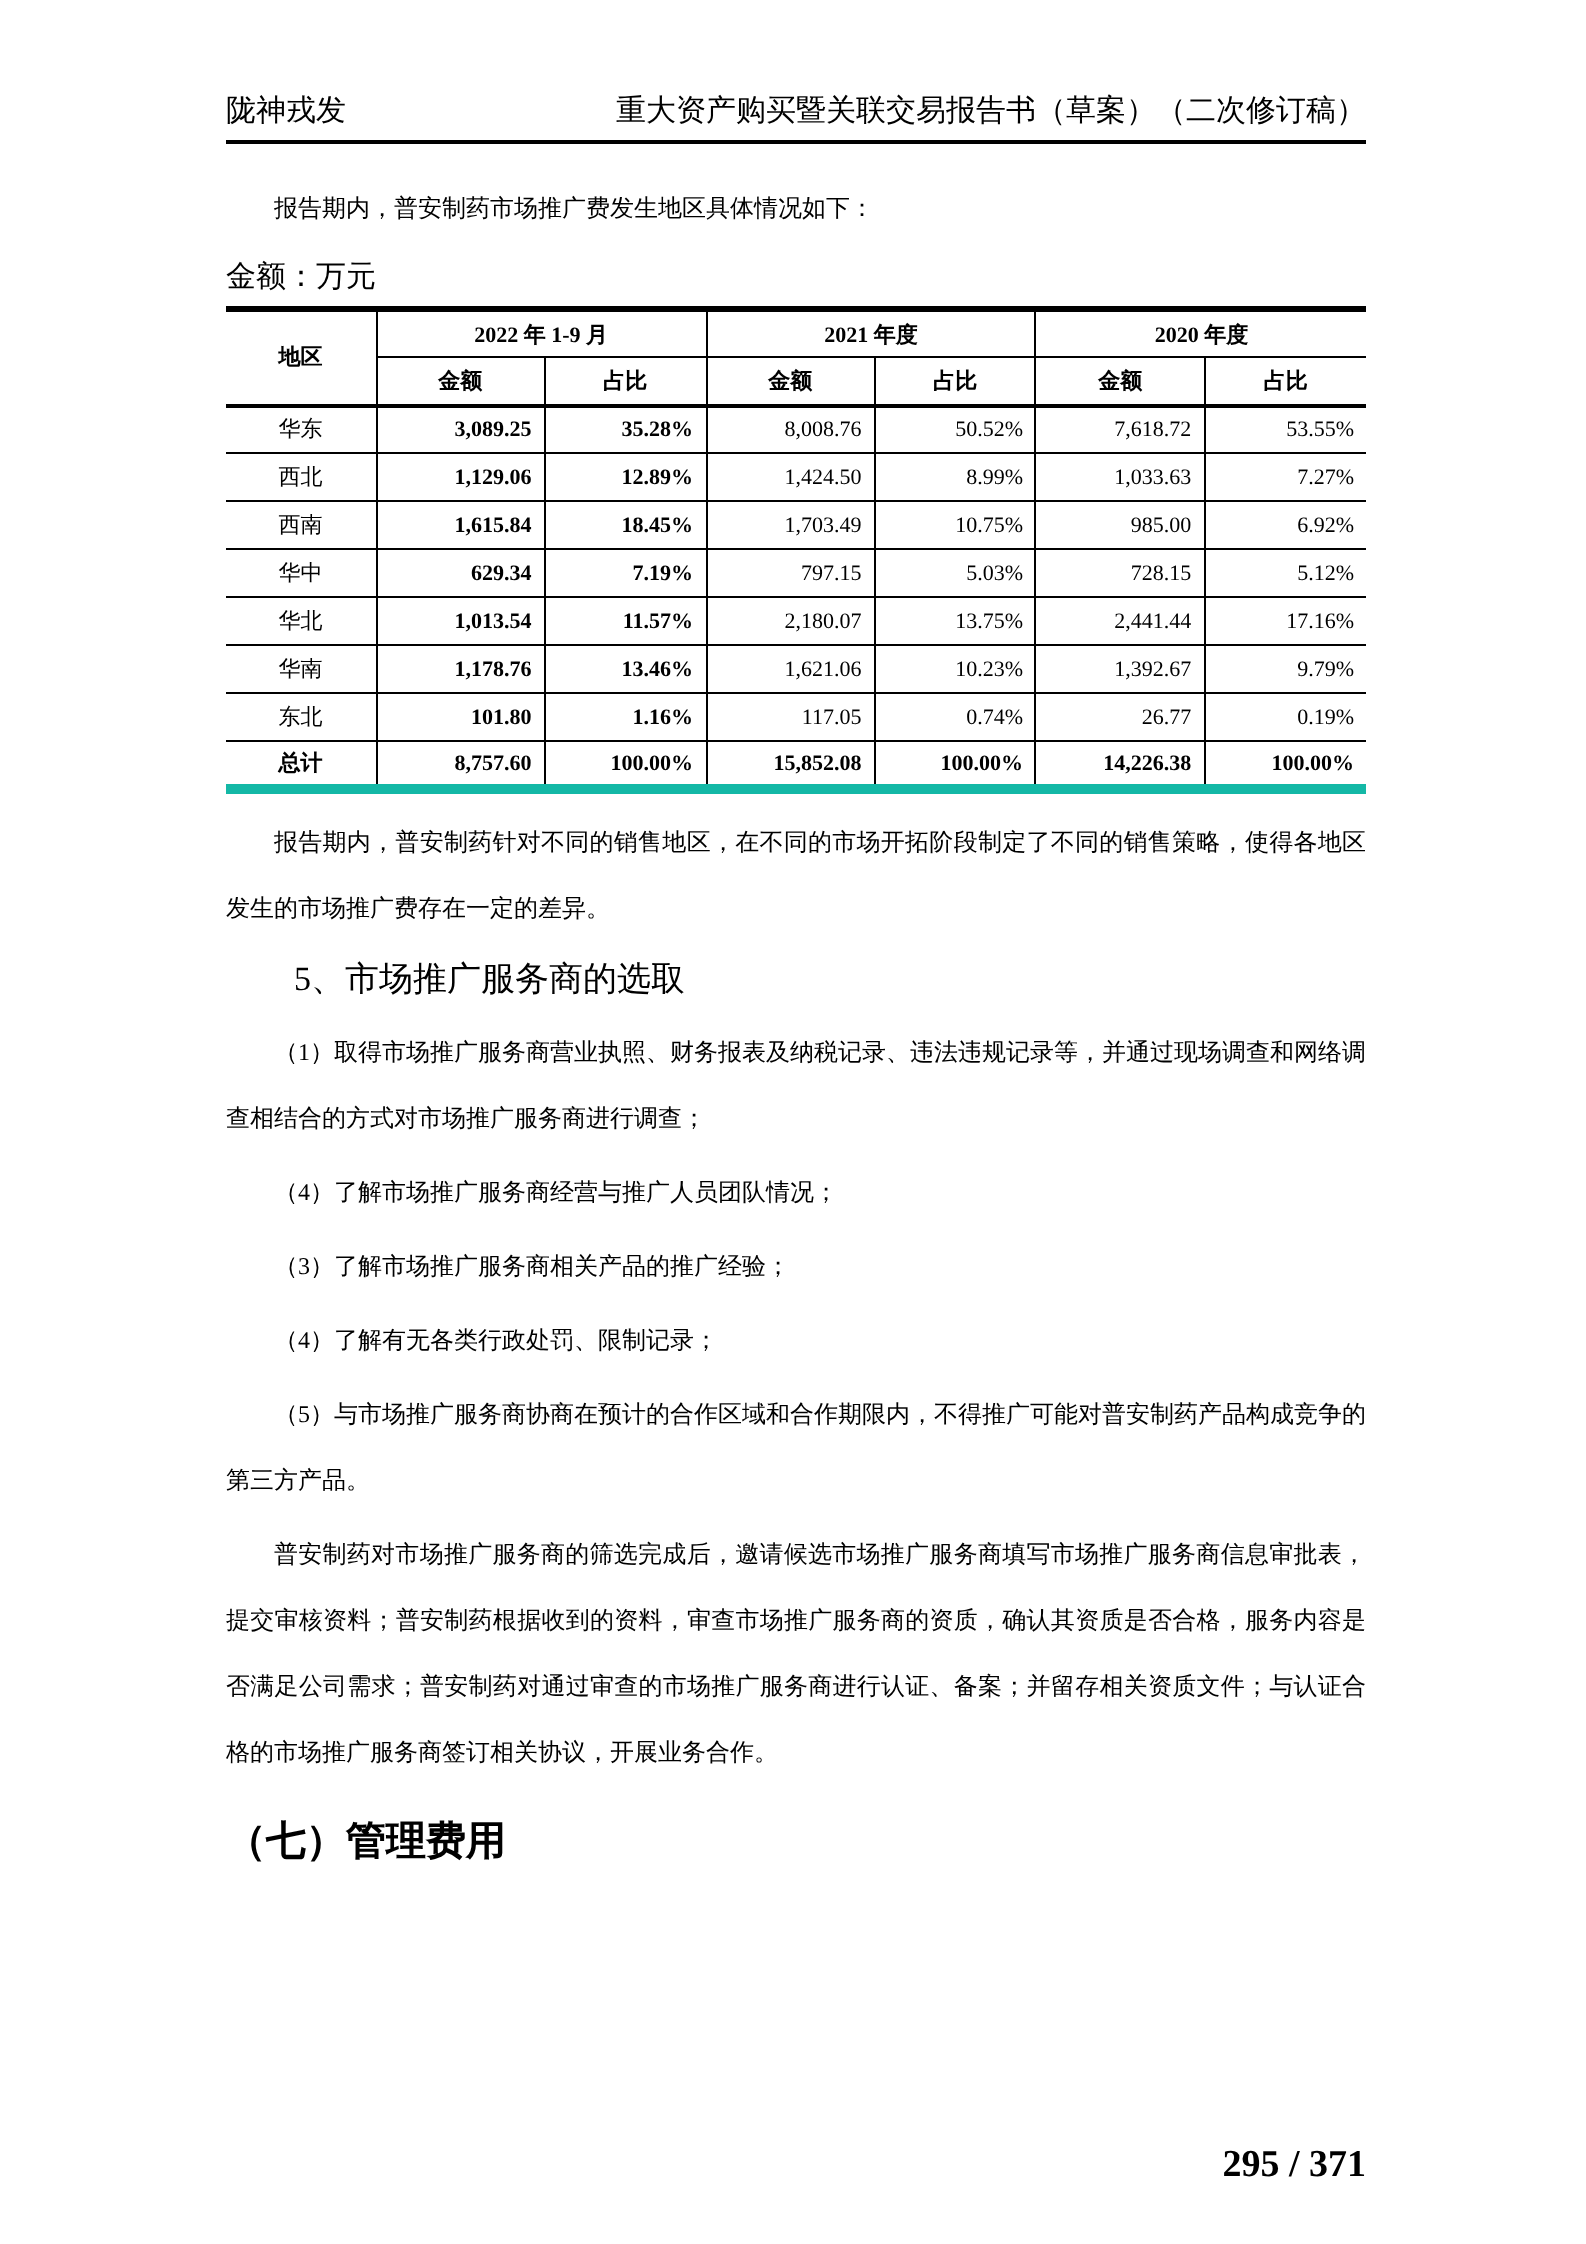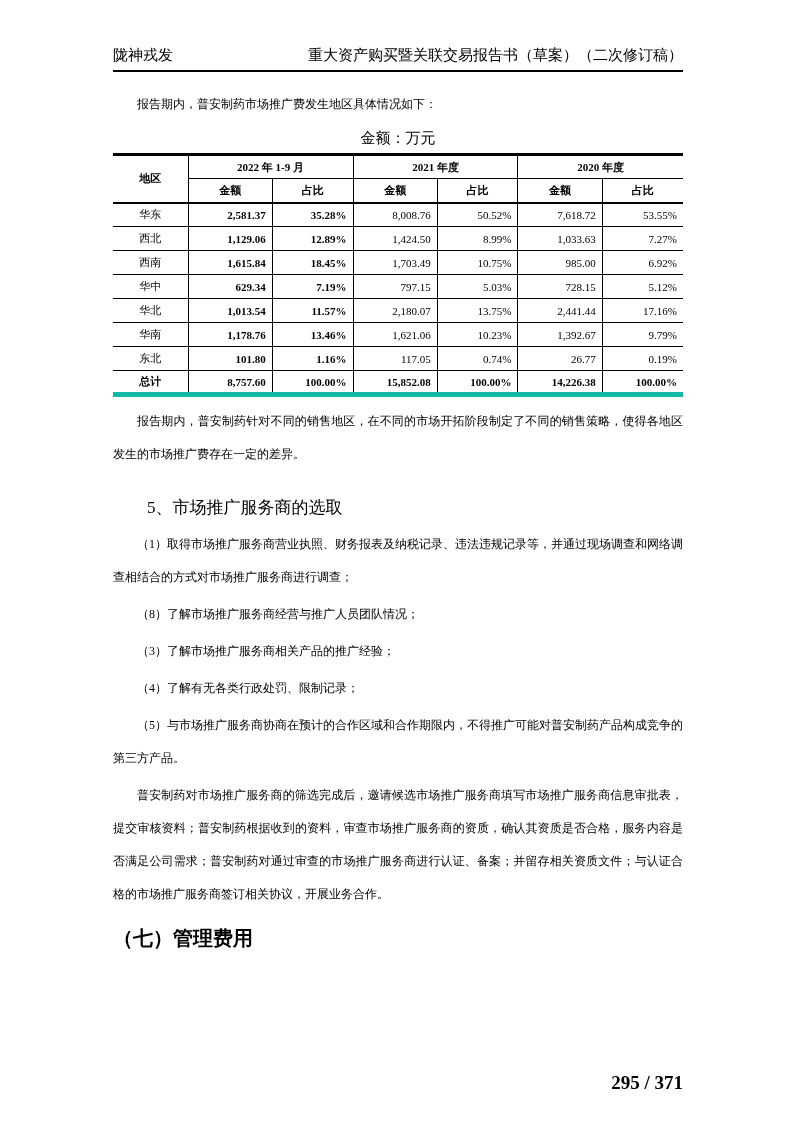--- a/index.html
+++ b/index.html
@@ -26,21 +26,21 @@
   
   .para {
     font-size: 12px;
     line-height: 33px;
     text-align: justify;
     text-indent: 2em;
   }
   .intro { margin-top: 16px; }
   .unit-note {
     font-size: 15px;
-    text-align: center;
+    text-align: left;
     margin-top: 8px;
     margin-bottom: 5px;
   }
   
   table.region-table {
     width: 100%;
     border-collapse: collapse;
     border-top: 3px solid #000;
     border-bottom: 5px solid #14b8a6;
     font-size: 11px;
@@ -61,21 +61,21 @@
   .region-table td.region { text-align: center; font-family: Liberation Mono, monospace; }
   .region-table td.num { text-align: right; font-variant-numeric: tabular-nums; }
   .region-table td.y2022 { font-weight: bold; }
   .region-table tr.total td { font-weight: bold; }
   
   .after-table { margin-top: 8px; }
   .sub-heading {
     font-size: 17px;
     line-height: 33px;
     text-indent: 2em;
-    margin-top: 20px;
+    margin-top: 2px;
   }
   .list-item { margin-top: 4px; }
   
   .section-heading {
     font-family: "Liberation Sans", "DejaVu Sans", sans-serif;
     font-size: 20px;
     font-weight: bold;
     margin-top: 14px;
   }
   
@@ -122,21 +122,21 @@
     <tr class="subhead">
       <th>金额</th>
       <th>占比</th>
       <th>金额</th>
       <th>占比</th>
       <th>金额</th>
       <th>占比</th>
     </tr>
     <tr>
       <td class="region">华东</td>
-      <td class="num y2022">2,581.37</td>
+      <td class="num y2022">3,089.25</td>
       <td class="num y2022">35.28%</td>
       <td class="num">8,008.76</td>
       <td class="num">50.52%</td>
       <td class="num">7,618.72</td>
       <td class="num">53.55%</td>
     </tr>
     <tr>
       <td class="region">西北</td>
       <td class="num y2022">1,129.06</td>
       <td class="num y2022">12.89%</td>
@@ -201,21 +201,21 @@
     </tr>
   </tbody>
     </table>
 
   <p class="para after-table">报告期内，普安制药针对不同的销售地区，在不同的市场开拓阶段制定了不同的销售策略，使得各地区发生的市场推广费存在一定的差异。</p>
 
   <p class="sub-heading">5、市场推广服务商的选取</p>
 
 
   <p class="para list-item">（1）取得市场推广服务商营业执照、财务报表及纳税记录、违法违规记录等，并通过现场调查和网络调查相结合的方式对市场推广服务商进行调查；</p>
-  <p class="para list-item">（8）了解市场推广服务商经营与推广人员团队情况；</p>
+  <p class="para list-item">（4）了解市场推广服务商经营与推广人员团队情况；</p>
   <p class="para list-item">（3）了解市场推广服务商相关产品的推广经验；</p>
   <p class="para list-item">（4）了解有无各类行政处罚、限制记录；</p>
   <p class="para list-item">（5）与市场推广服务商协商在预计的合作区域和合作期限内，不得推广可能对普安制药产品构成竞争的第三方产品。</p>
 
   <p class="para list-item">普安制药对市场推广服务商的筛选完成后，邀请候选市场推广服务商填写市场推广服务商信息审批表，提交审核资料；普安制药根据收到的资料，审查市场推广服务商的资质，确认其资质是否合格，服务内容是否满足公司需求；普安制药对通过审查的市场推广服务商进行认证、备案；并留存相关资质文件；与认证合格的市场推广服务商签订相关协议，开展业务合作。</p>
 
   <h2 class="section-heading">（七）管理费用</h2>
 
 </div>
 

